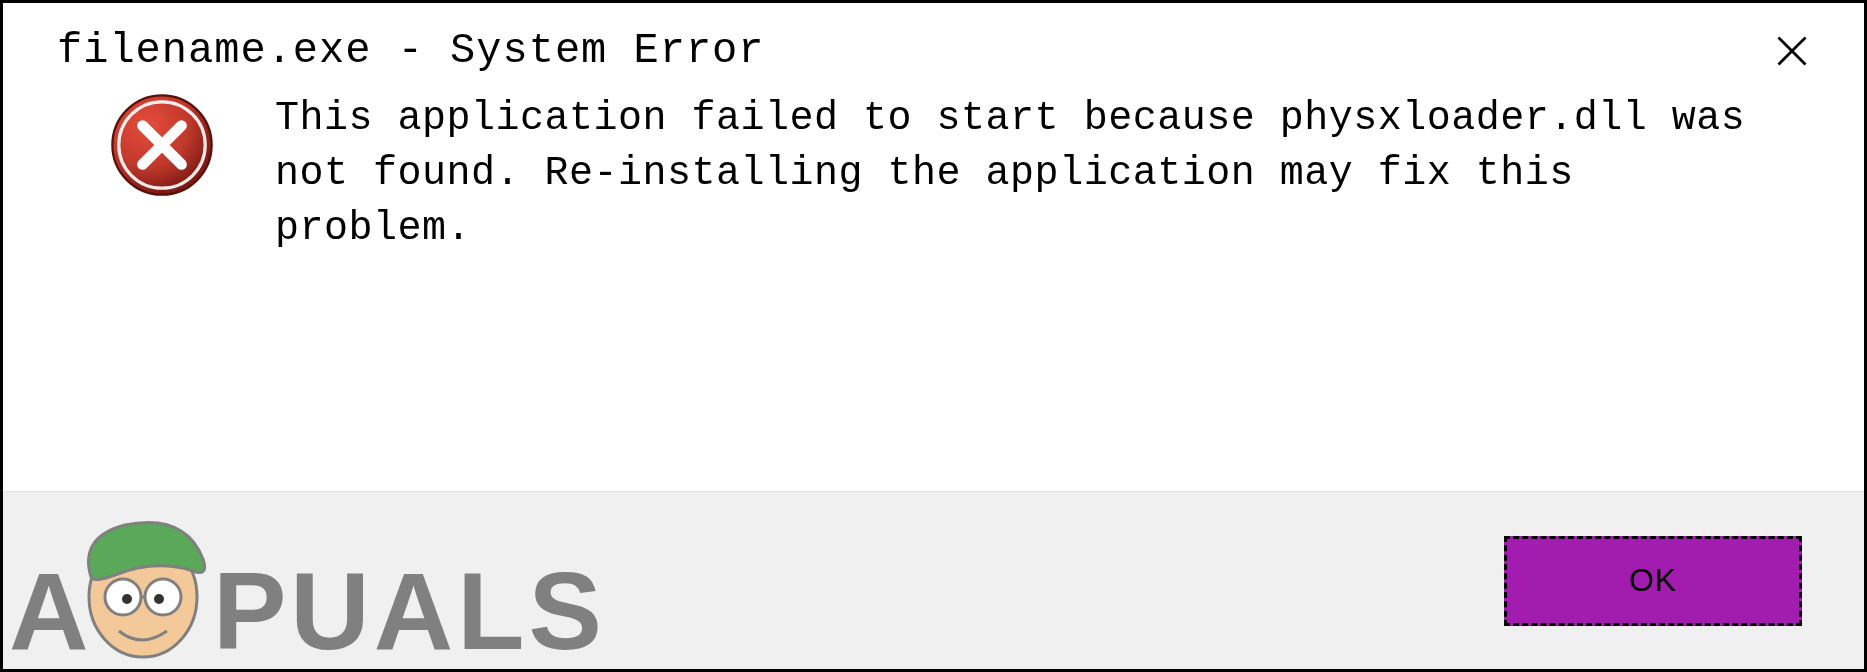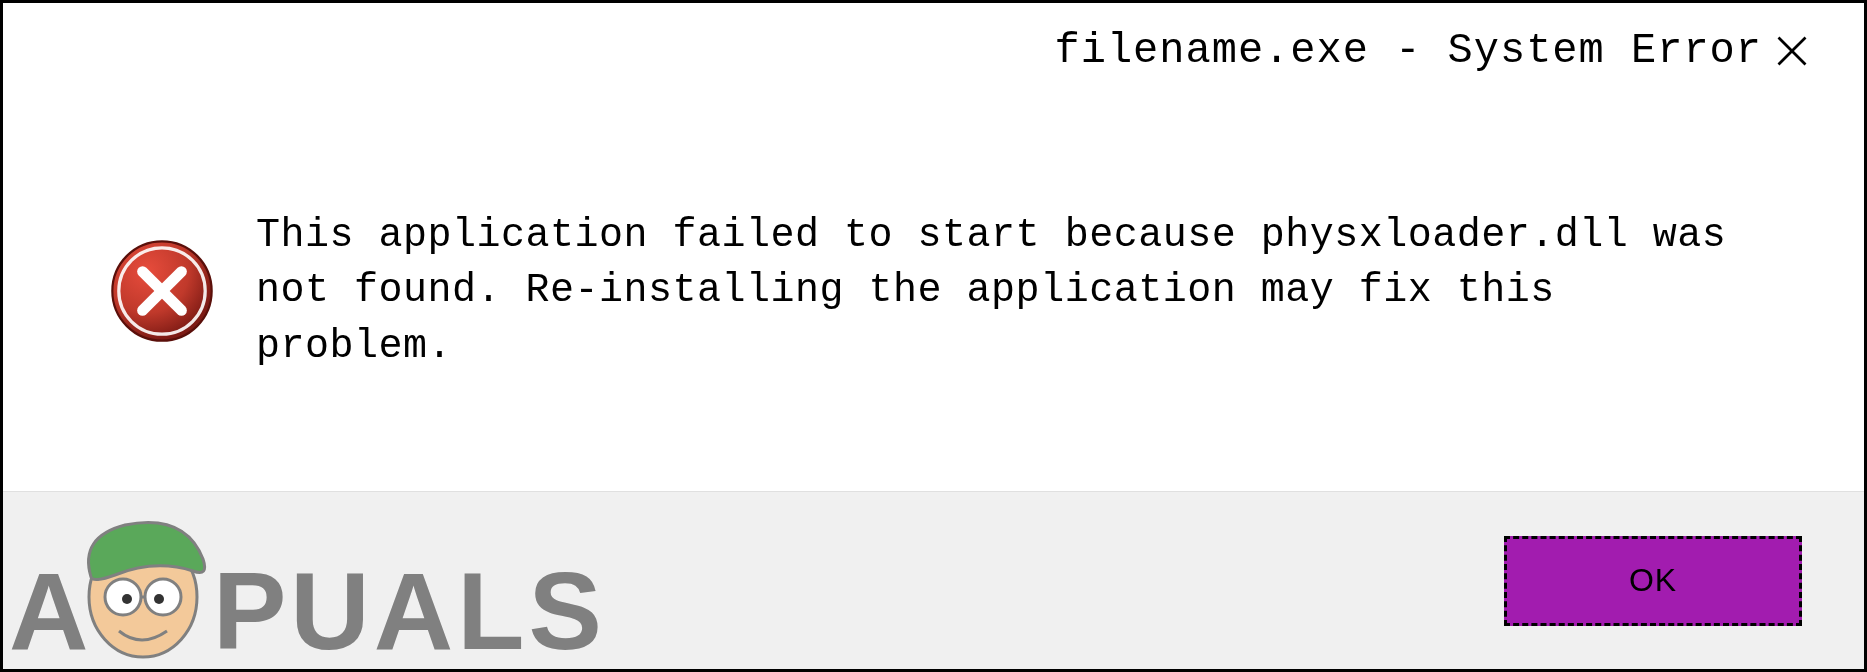--- a/index.html
+++ b/index.html
@@ -19,21 +19,21 @@
       width: 100%;
       height: 100%;
       background: #ffffff;
       border: 3px solid #000;
       display: flex;
       flex-direction: column;
     }
     .titlebar {
       display: flex;
       align-items: center;
-      justify-content: flex-end;
+      justify-content: space-between;
       padding: 18px 32px 10px 54px;
       background: #ffffff;
     }
     .title-text {
       font-size: 42px;
       font-weight: 400;
       color: #000;
       letter-spacing: 1px;
     }
     .close-btn {
@@ -48,23 +48,22 @@
       margin-right: 10px;
     }
     .close-btn svg {
       width: 36px;
       height: 36px;
     }
     .content-area {
       flex: 1;
       background: #ffffff;
       display: flex;
-      align-items: center;
       padding: 0 70px 0 105px;
-      gap: 40px;
+      gap: 59px;
     }
     .error-icon {
       width: 108px;
       height: 108px;
       flex-shrink: 0;
     }
     .message-text {
       font-size: 40px;
       line-height: 1.38;
       color: #000;

